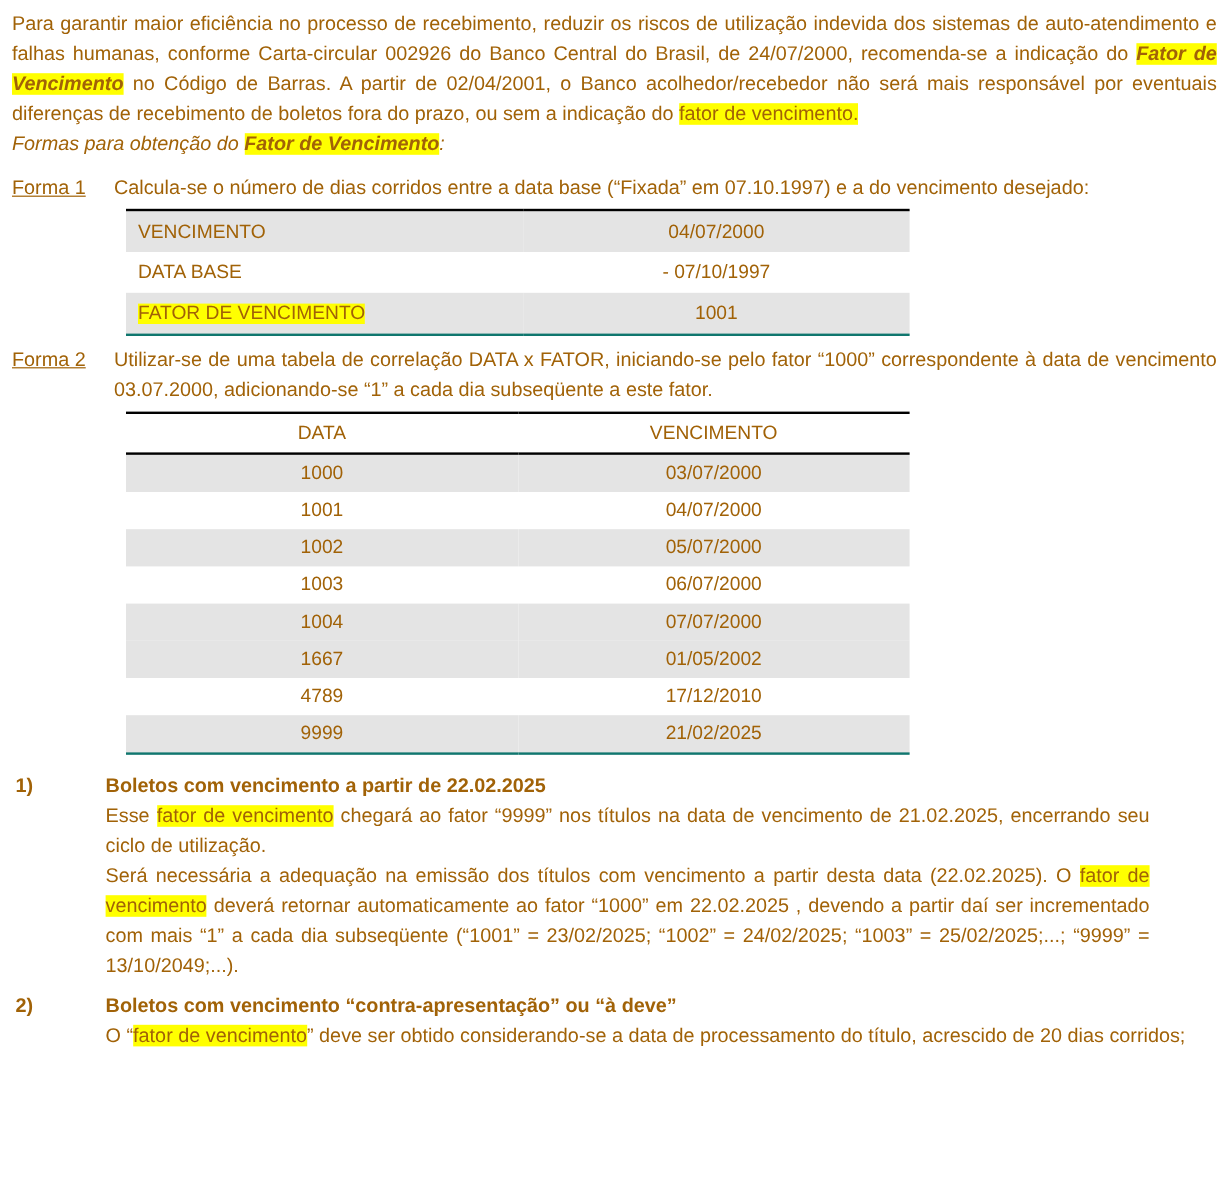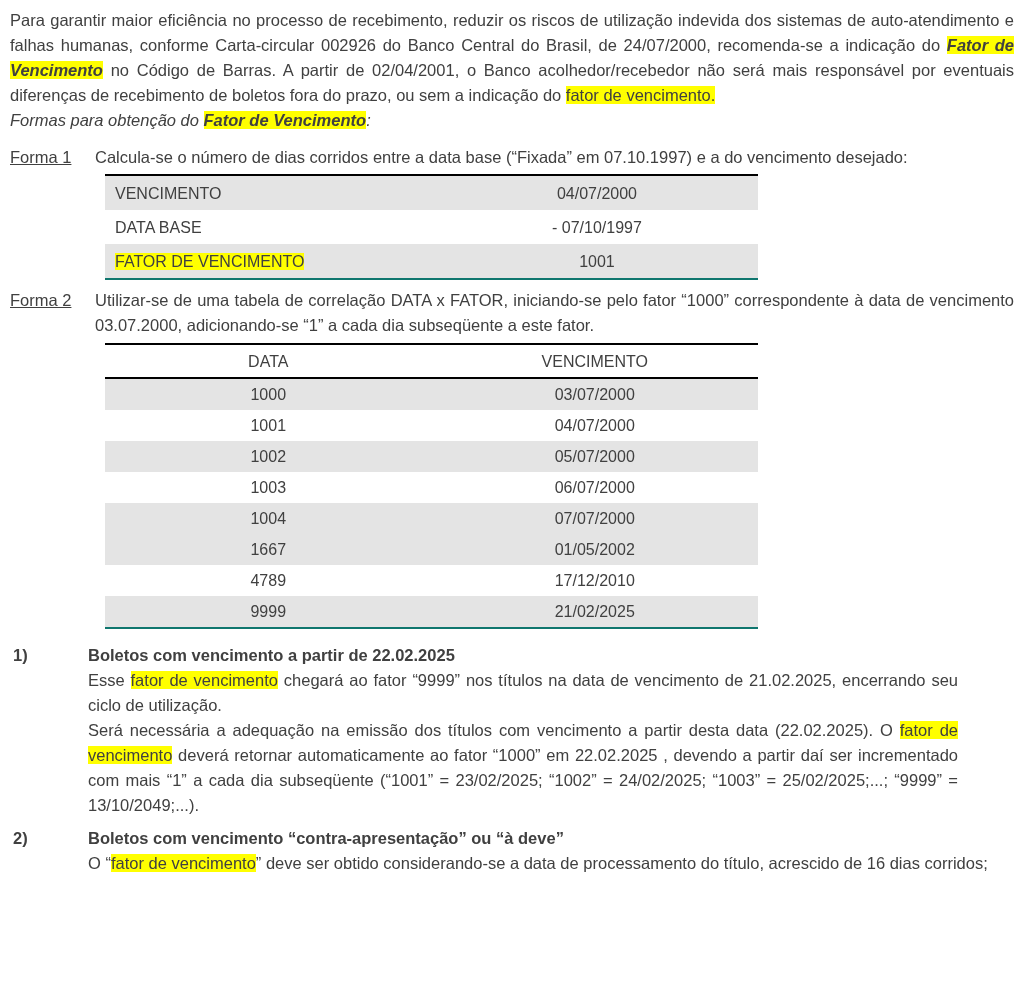--- a/index.html
+++ b/index.html
@@ -3,21 +3,21 @@
 <meta charset="utf-8">
 <style>
   html, body { margin: 0; padding: 0; background: #fff; }
   .page {
     width: 1024px;
     height: 986px;
     box-sizing: border-box;
     padding: 8px 10px 0 10px;
     overflow: hidden;
     background: #fff;
-    color: #404040;
+    color: #a16207;
     font-family: "Liberation Sans", sans-serif;
     font-size: 16.5px;
     line-height: 25px;
   }
   .justify { text-align: justify; }
   p { margin: 0; }
   .hl { background-color: var(--highlight, #ffff00); }
   .bi { font-weight: 700; font-style: italic; }
   .it { font-style: italic; }
 
@@ -147,17 +147,17 @@
       <div class="item-heading">Boletos com vencimento a partir de 22.02.2025</div>
       <p class="justify"><span>Esse </span><span class="hl">fator de vencimento</span><span> chegará ao fator “9999” nos títulos na data de vencimento de 21.02.2025, encerrando seu ciclo de utilização.</span></p>
       <p class="justify"><span>Será necessária a adequação na emissão dos títulos com vencimento a partir desta data (22.02.2025). O </span><span class="hl">fator de vencimento</span><span> deverá retornar automaticamente ao fator “1000” em 22.02.2025 , devendo a partir daí ser incrementado com mais “1” a cada dia subseqüente (“1001” = 23/02/2025; “1002” = 24/02/2025; “1003” = 25/02/2025;...; “9999” = 13/10/2049;...).</span></p>
     </div>
   </div>
 
   <div class="num-item item2">
     <div class="num">2)</div>
     <div class="item-body">
       <div class="item-heading">Boletos com vencimento “contra-apresentação” ou “à deve”</div>
-      <p class="justify"><span>O “</span><span class="hl">fator de vencimento</span><span>” deve ser obtido considerando-se a data de processamento do título, acrescido de 16 dias corridos;</span></p>
+      <p class="justify"><span>O “</span><span class="hl">fator de vencimento</span><span>” deve ser obtido considerando-se a data de processamento do título, acrescido de 20 dias corridos;</span></p>
     </div>
   </div>
 
 </div>
 
 </body></html>

